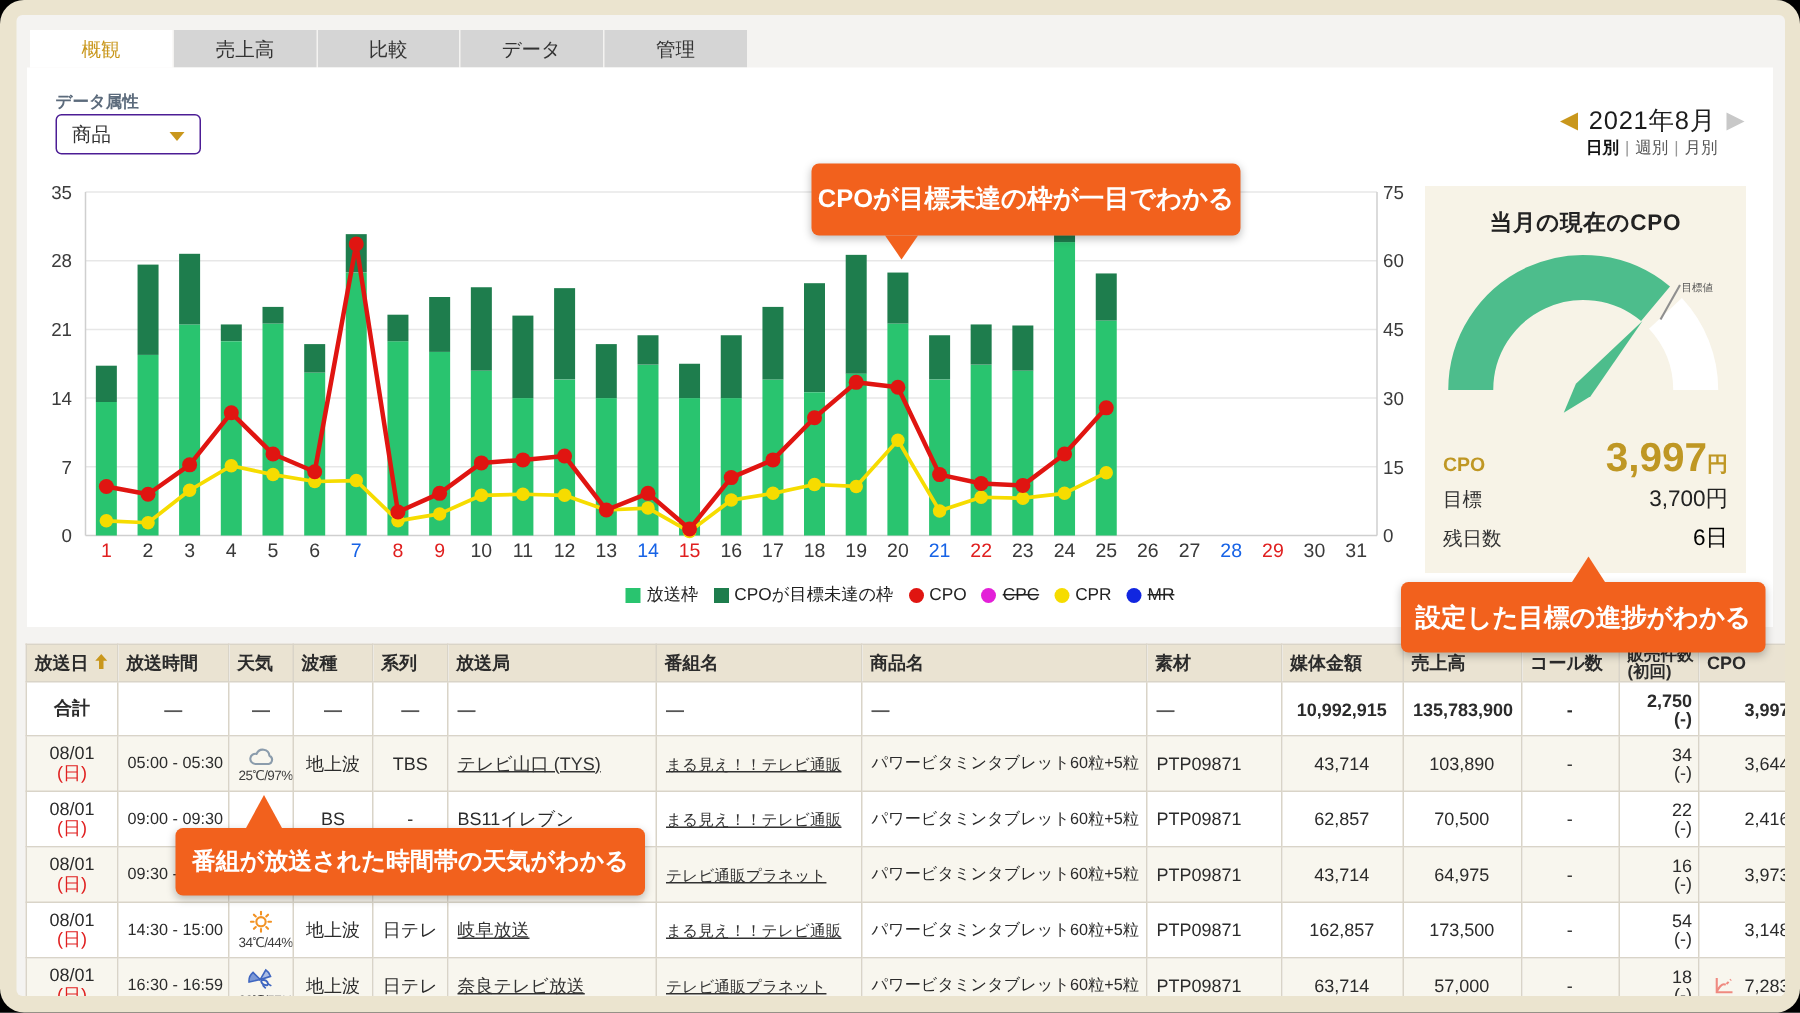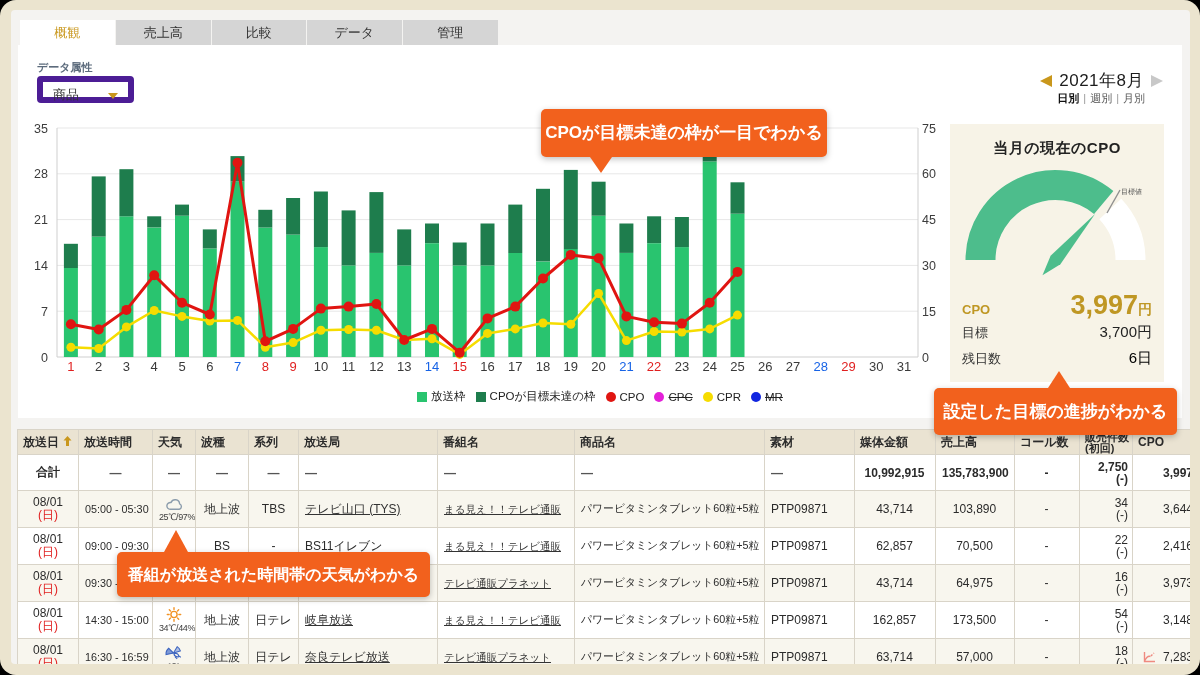--- a/index.html
+++ b/index.html
@@ -3,21 +3,21 @@
 <meta charset="utf-8">
 <style>
 *{margin:0;padding:0;box-sizing:border-box}
 html,body{width:1200px;height:675px;background:#000;font-family:"Liberation Sans",sans-serif;overflow:hidden}
 .frame{position:absolute;left:0;top:0;width:1200px;height:675px;background:#ebe4cf;border-radius:16px}
 .card{position:absolute;left:11px;top:10px;width:1179px;height:654px;background:#f4f3f1;border-radius:4px;overflow:hidden}
 .white{position:absolute;left:7px;top:35px;width:1164px;height:373px;background:#fff}
 .tab{position:absolute;top:10px;height:25px;width:94.5px;background:#d5d5d5;color:#333;font-size:13px;text-align:center;line-height:25px}
 .tab.on{background:#fff;color:#c9971c}
 .lbl{position:absolute;left:26px;top:50px;font-size:11px;font-weight:bold;color:#5c6b7c}
-.dd{position:absolute;left:26px;top:66px;width:97px;height:27px;background:#fff;border:6px solid #4c1d95;border-radius:4px;font-size:13px;color:#333;line-height:25px;padding-left:10px}
+.dd{position:absolute;left:26px;top:66px;width:97px;height:27px;background:#fff;border:1px solid #4c1d95;border-radius:4px;font-size:13px;color:#333;line-height:25px;padding-left:10px}
 .dd .caret{position:absolute;right:10px;top:11px;width:0;height:0;border-left:5px solid transparent;border-right:5px solid transparent;border-top:6px solid #c9971c}
 .datenav{position:absolute;left:1000px;top:59px;width:152px;text-align:right;white-space:nowrap}
 .datenav .big{font-size:17px;font-weight:normal;color:#1c1c1c;letter-spacing:0.5px}
 .arr{display:inline-block;width:0;height:0;border-top:6.5px solid transparent;border-bottom:6.5px solid transparent;vertical-align:middle;margin-bottom:2px}
 .arr.l{border-right:12px solid #c9971c;margin-right:7px}
 .arr.r{border-left:12px solid #c8c8c8;margin-left:7px}
 .subnav{position:absolute;left:934px;top:81px;width:200px;text-align:right;font-size:11px;color:#555}
 .subnav b{color:#111}
 .subnav .sep{color:#999;margin:0 4px}
 .legend{position:absolute;left:7px;top:379px;width:1164px;display:flex;justify-content:center;align-items:center;gap:10px;font-size:11.5px;color:#222}

